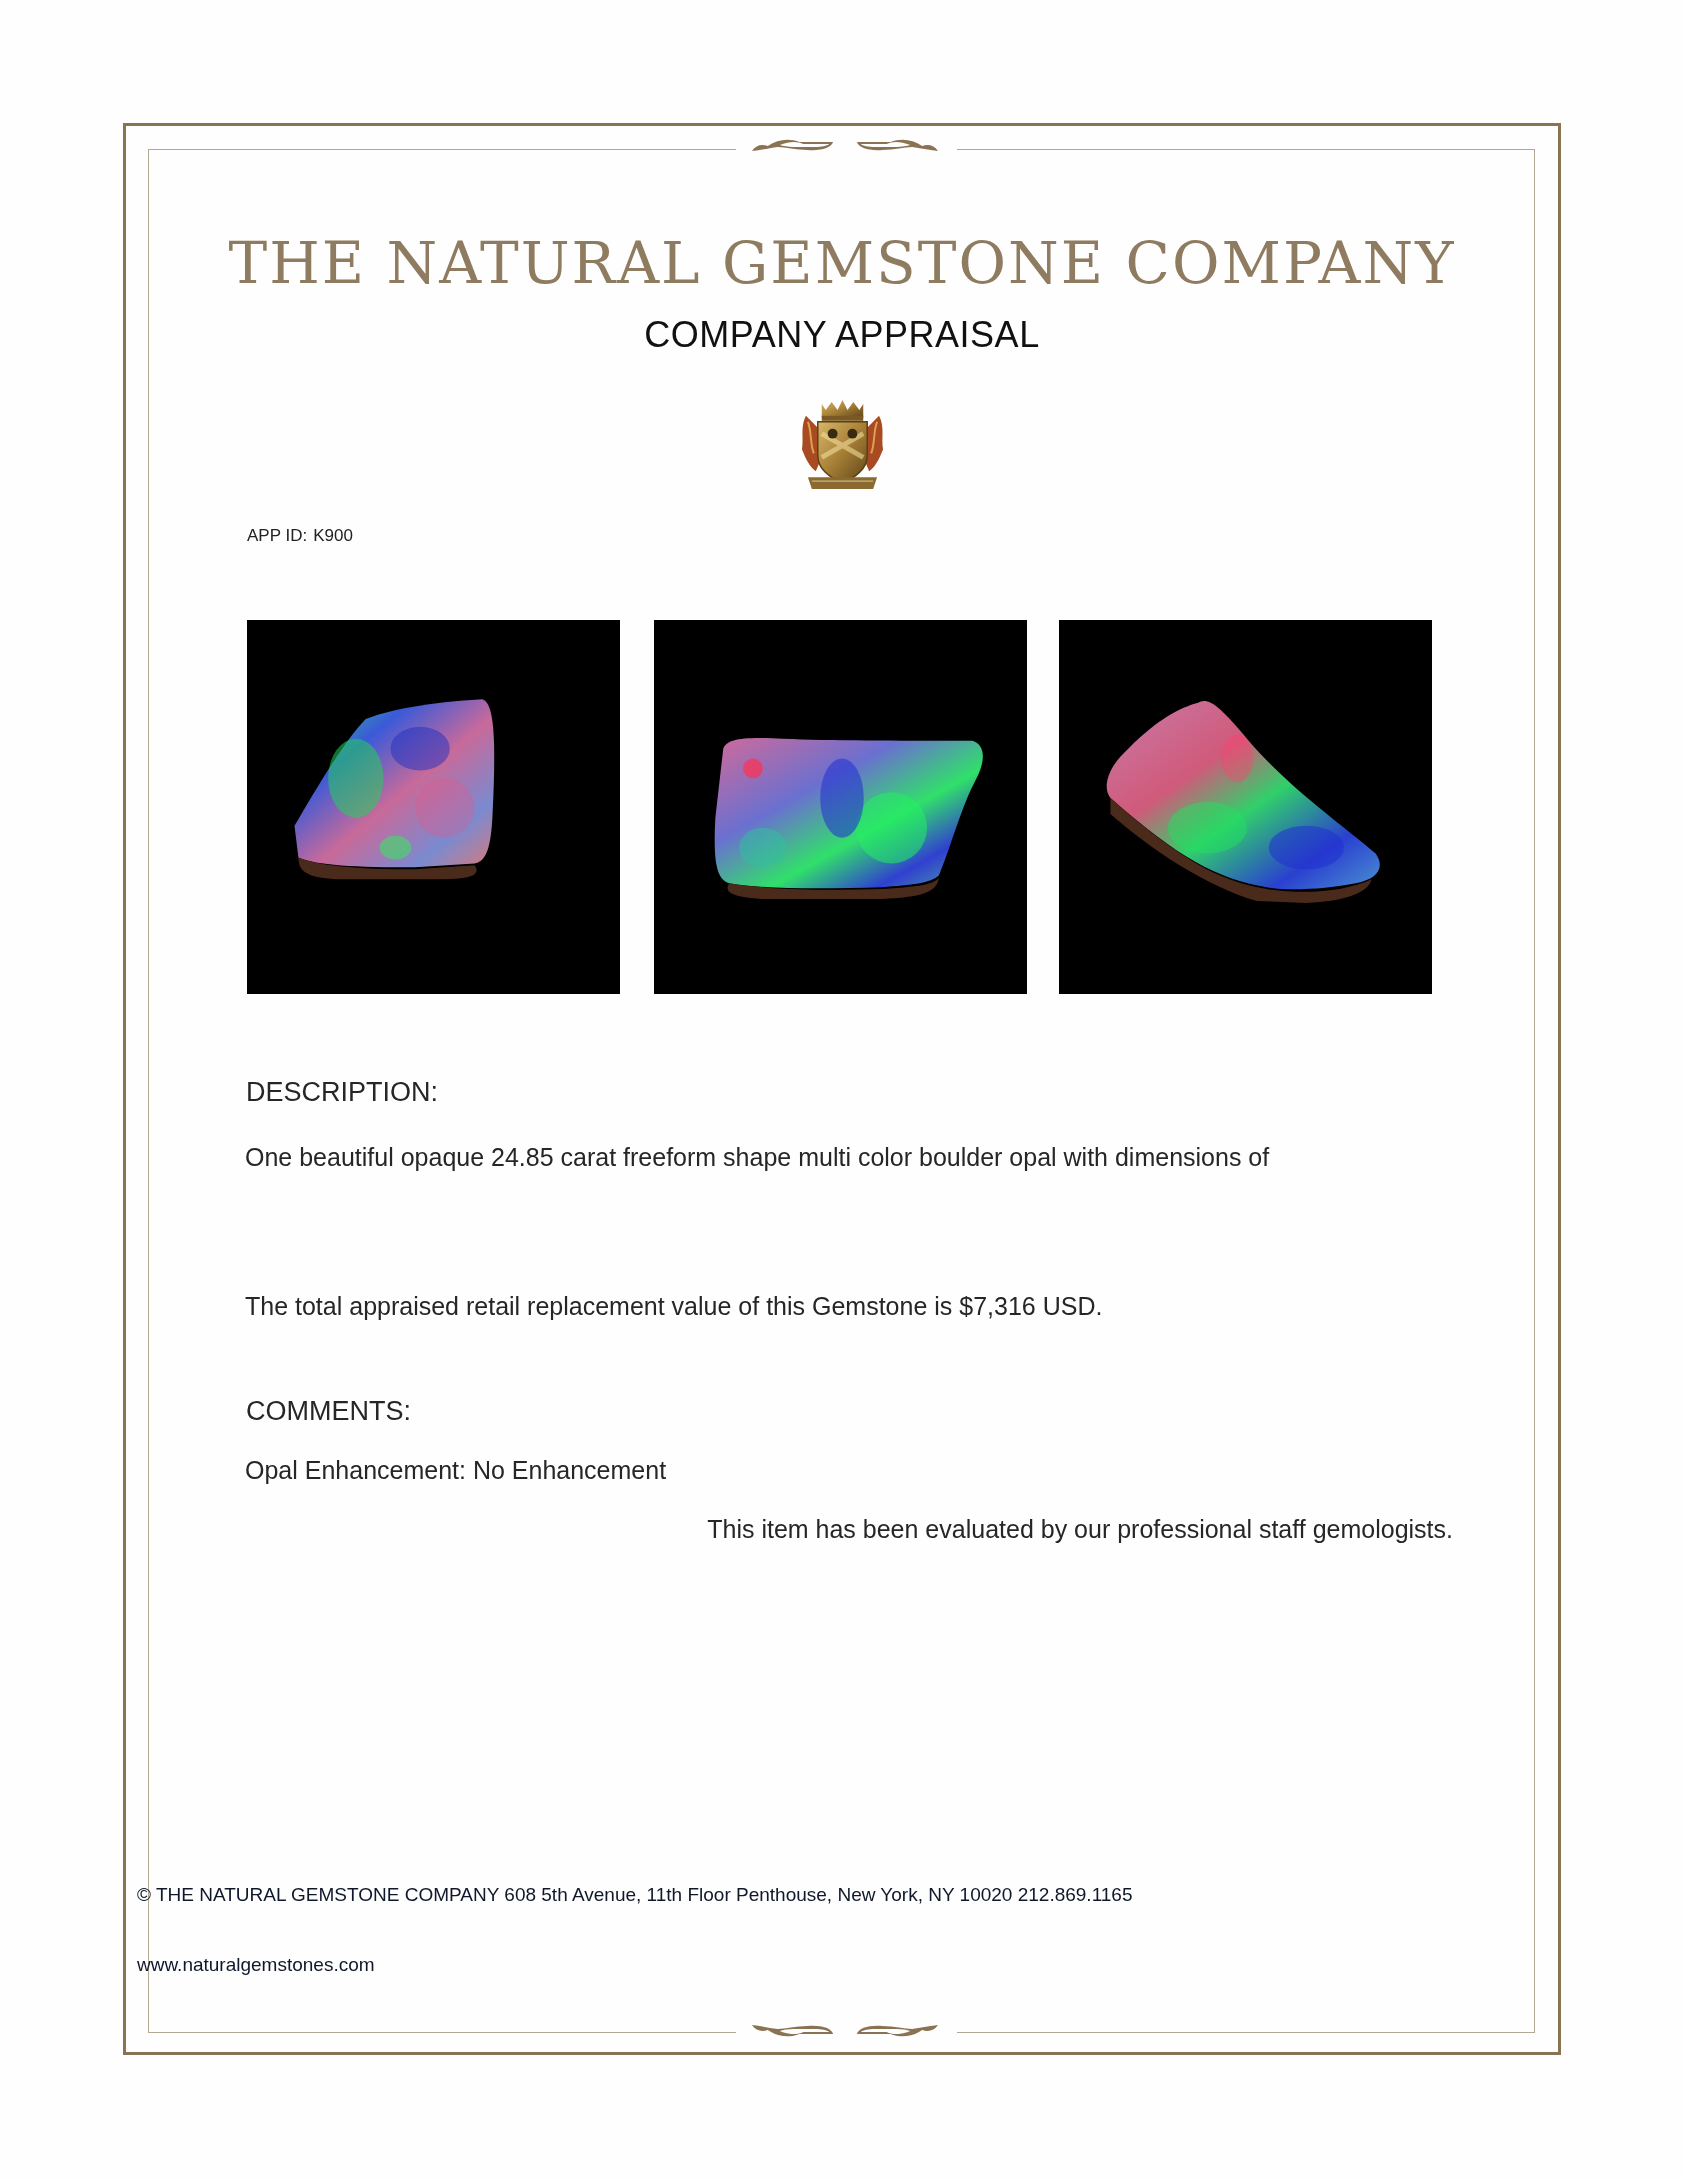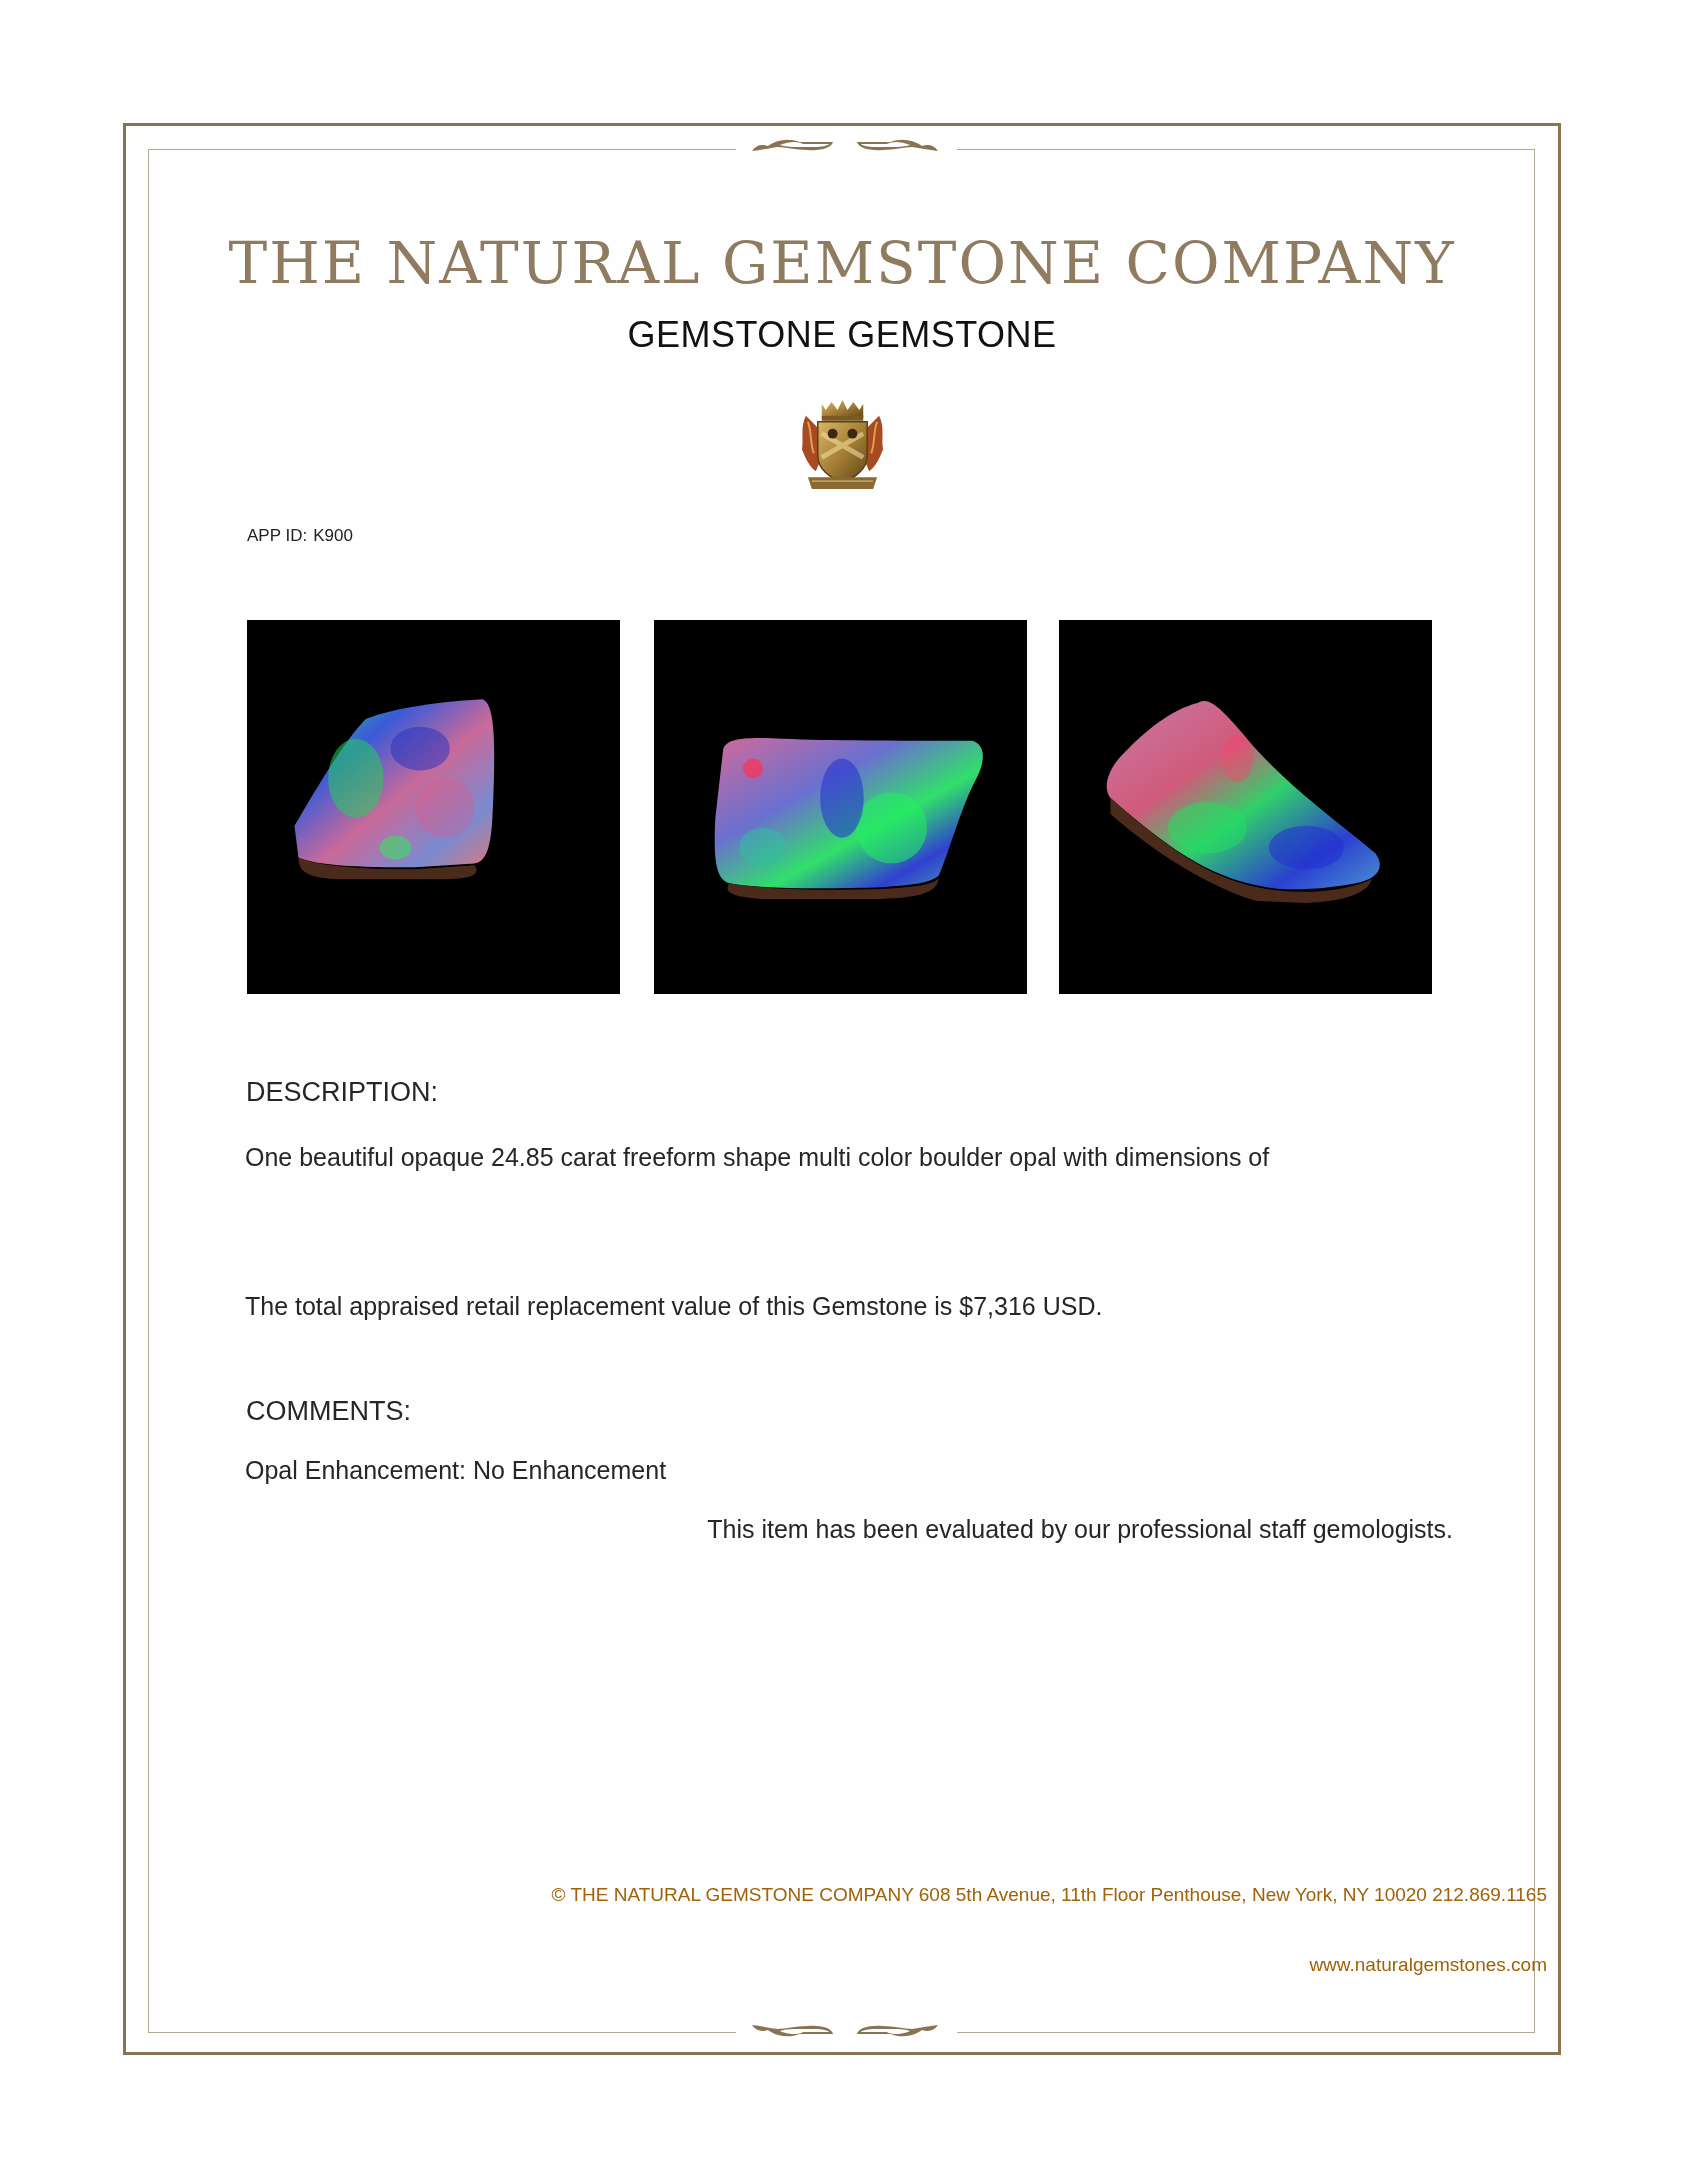--- a/index.html
+++ b/index.html
@@ -58,22 +58,22 @@
   .section-heading {
     left:246px; font-family:"Liberation Sans", sans-serif;
     font-size:27px; color:#262626; line-height:34px;
   }
   .body-text {
     left:245px; width:1208px; font-family:"Liberation Sans", sans-serif;
     font-size:25px; color:#262626; line-height:30px;
   }
 
   .footer {
-    left:161px; width:1386px; text-align:right;
-    font-family:"Liberation Sans", sans-serif; font-size:19px; color:#a16207;
+    left:137px; width:1386px; text-align:left;
+    font-family:"Liberation Sans", sans-serif; font-size:19px; color:#0f172a;
     line-height:24px; white-space:nowrap;
   }
 </style>
 </head>
 <body>
 
 <div class="abs outer-border"></div>
 <div class="abs inner-line inner-top-l"></div>
 <div class="abs inner-line inner-top-r"></div>
 <div class="abs inner-line inner-bot-l"></div>
@@ -88,21 +88,21 @@
   </g>
 </svg>
 <svg class="abs ornament ornament-bottom" viewBox="0 0 192 20">
   <g fill="#8a7352">
     <path d="M2 16 C6 10 12 9 18 11 C28 4 40 3 50 7 L84 7 C82 13 72 16 58 15 C46 15 36 12 28 12 C20 13 12 15 2 16 Z M30 10 C40 6 48 6 54 9 L80 9 C78 11 72 12 66 12 L44 12 C38 12 34 11 30 10 Z" fill-rule="evenodd"></path>
     <path d="M190 16 C186 10 180 9 174 11 C164 4 152 3 142 7 L108 7 C110 13 120 16 134 15 C146 15 156 12 164 12 C172 13 180 15 190 16 Z M162 10 C152 6 144 6 138 9 L112 9 C114 11 120 12 126 12 L148 12 C154 12 158 11 162 10 Z" fill-rule="evenodd"></path>
   </g>
 </svg>
 
 <div class="abs company-title">THE NATURAL GEMSTONE COMPANY</div>
-<div class="abs doc-subtitle">GEMSTONE GEMSTONE</div>
+<div class="abs doc-subtitle">COMPANY APPRAISAL</div>
 
 <svg class="abs crest" viewBox="0 0 86 96">
   <defs>
     <linearGradient id="gold" x1="0" y1="0" x2="1" y2="1">
       <stop offset="0" stop-color="#d8b868"></stop>
       <stop offset="0.5" stop-color="#a67f36"></stop>
       <stop offset="1" stop-color="#5f4418"></stop>
     </linearGradient>
   </defs>
 

